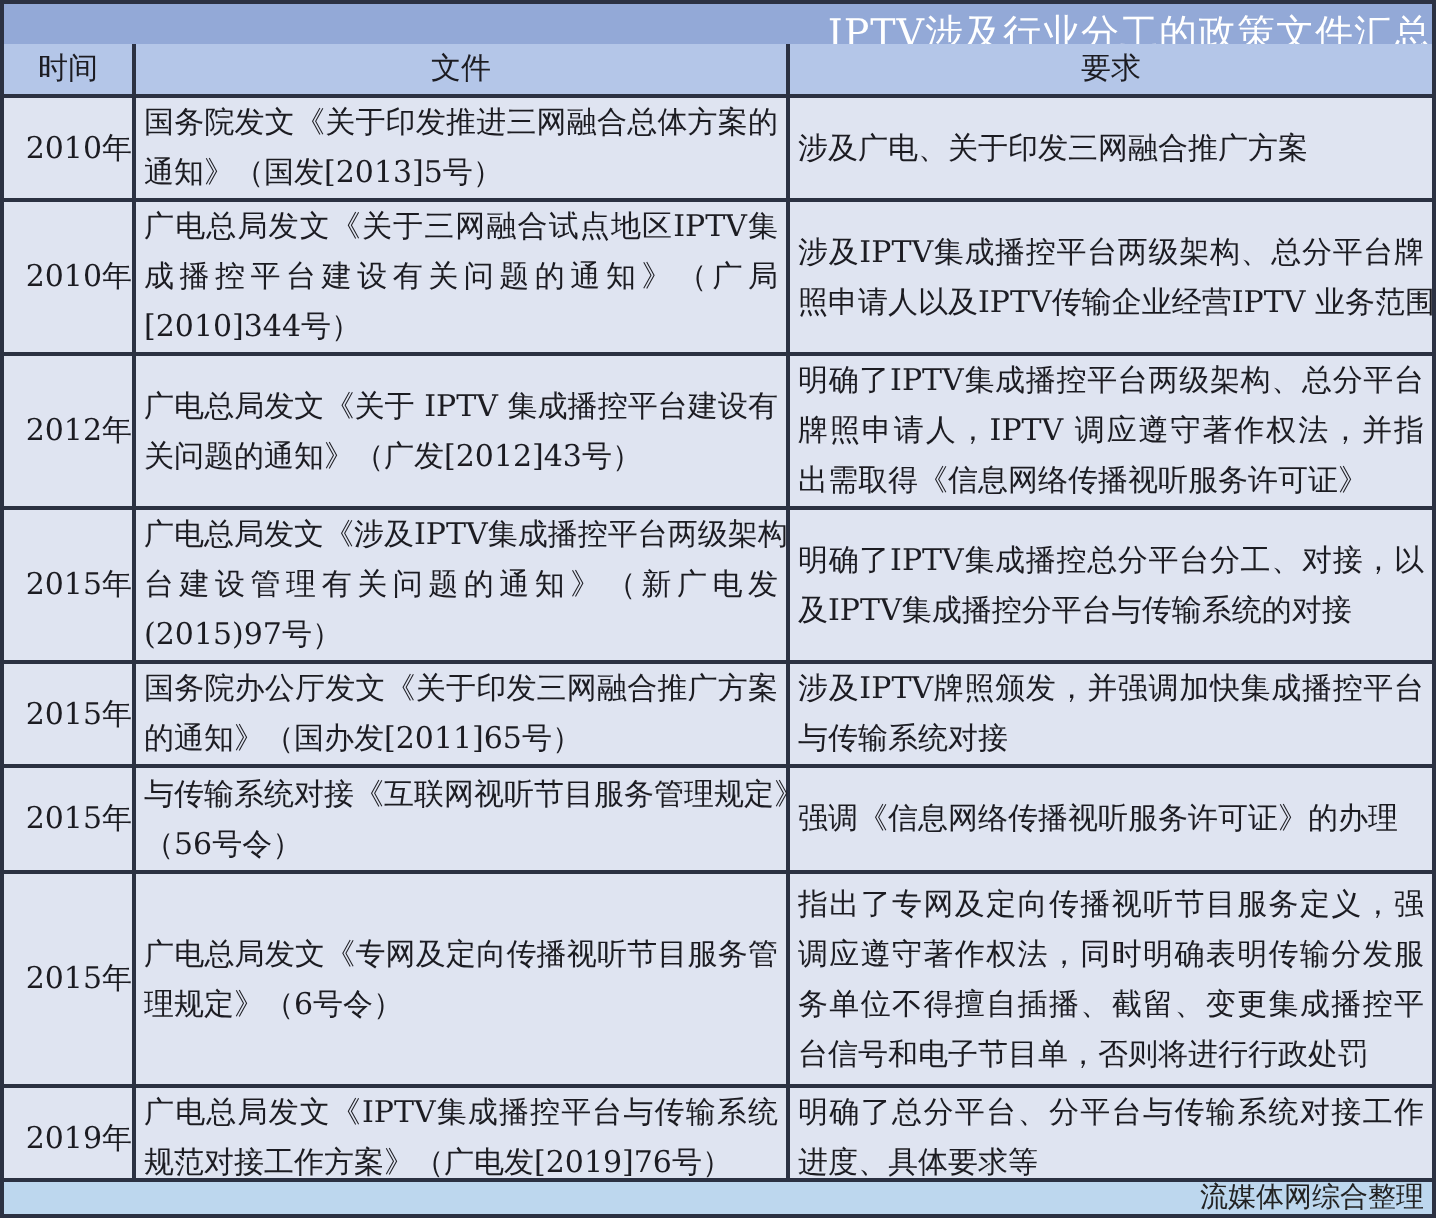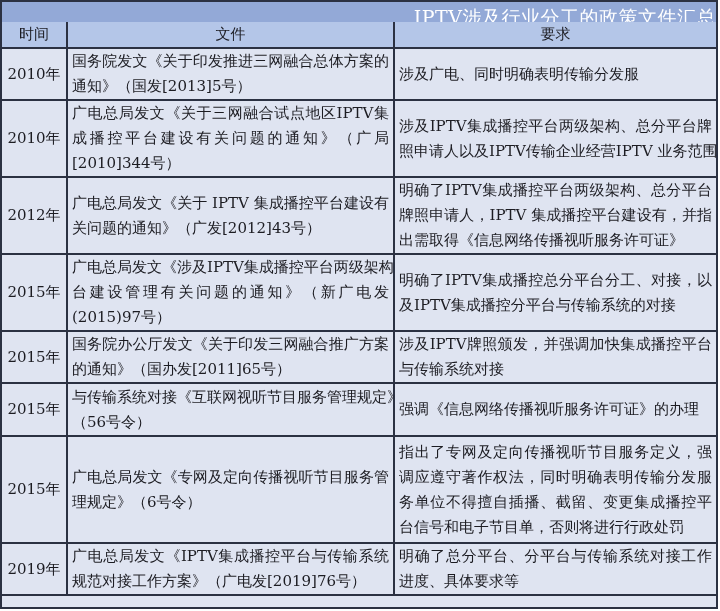--- a/index.html
+++ b/index.html
@@ -5,21 +5,21 @@
     html, body { margin: 0; padding: 0; background: #ffffff; }
     body { width: 720px; height: 611px; overflow: hidden; font-family: "DejaVu Serif", "Liberation Serif", serif; color: #1c1c22; }
     .sheet { position: absolute; left: 0; top: 0; width: 718px; height: 609px; border: 2px solid #2b3142; box-sizing: border-box; background: #dfe4f1; }
     .title { position: absolute; left: 0; top: 0; width: 100%; height: 32px; background: #93a9d7; border-bottom: 2px solid #2b3142; box-sizing: border-box; color: #ffffff; font-size: 19px; line-height: 30px; text-align: right; letter-spacing: 0.5px; }
     table { position: absolute; left: 0; top: 20px; width: 714px; border-collapse: collapse; table-layout: fixed; }
     td, th { border: 2px solid #2b3142; padding: 0 4px; box-sizing: border-box; font-size: 15px; line-height: 25px; font-weight: normal; vertical-align: middle; overflow: visible; }
     tr:first-child td, tr:first-child th { border-top: none; }
     td:first-child, th:first-child { border-left: none; }
     td:last-child, th:last-child { border-right: none; }
     th { background: #b4c6e8; height: 26px; text-align: center; font-size: 15px; }
-    td.year { text-align: center; padding: 0; margin-top: 44px; }
+    td.year { text-align: right; padding: 0; margin-top: 44px; }
     td.doc, td.req { text-align: left; }
     .ln { display: block; white-space: nowrap; text-align: justify; text-align-last: justify; }
     .ln.last { text-align-last: left; }
     .footer { position: absolute; left: 0; bottom: 0; width: 100%; height: 18px; background: #bdd7ee; border-top: 2px solid #2b3142; box-sizing: border-box; text-align: right; font-size: 14px; line-height: 16px; padding-right: 4px; color: #222; }
   </style>
 </head>
 <body>
 
 <div class="sheet">
   <div class="title">IPTV涉及行业分工的政策文件汇总</div>
@@ -38,21 +38,21 @@
       </tr>
     </thead>
     <tbody>
       <tr style="height:46px">
         <td class="year">2010年</td>
         <td class="doc">
             <span class="ln">国务院发文《关于印发推进三网融合总体方案的</span>
             <span class="ln last">通知》（国发[2013]5号）</span>
           </td>
         <td class="req">
-            <span class="ln last">涉及广电、同时明确表明传输分发服</span>
+            <span class="ln last">涉及广电、关于印发三网融合推广方案</span>
           </td>
       </tr>
       <tr style="height:74px">
         <td class="year">2010年</td>
         <td class="doc">
             <span class="ln">广电总局发文《关于三网融合试点地区IPTV集</span>
             <span class="ln">成播控平台建设有关问题的通知》（广局</span>
             <span class="ln last">[2010]344号）</span>
           </td>
         <td class="req">
@@ -61,21 +61,21 @@
           </td>
       </tr>
       <tr style="height:75px">
         <td class="year">2012年</td>
         <td class="doc">
             <span class="ln">广电总局发文《关于 IPTV 集成播控平台建设有</span>
             <span class="ln last">关问题的通知》（广发[2012]43号）</span>
           </td>
         <td class="req">
             <span class="ln">明确了IPTV集成播控平台两级架构、总分平台</span>
-            <span class="ln">牌照申请人，IPTV 集成播控平台建设有，并指</span>
+            <span class="ln">牌照申请人，IPTV 调应遵守著作权法，并指</span>
             <span class="ln last">出需取得《信息网络传播视听服务许可证》</span>
           </td>
       </tr>
       <tr style="height:74px">
         <td class="year">2015年</td>
         <td class="doc">
             <span class="ln">广电总局发文《涉及IPTV集成播控平台两级架构</span>
             <span class="ln">台建设管理有关问题的通知》（新广电发</span>
             <span class="ln last">(2015)97号）</span>
           </td>
@@ -125,13 +125,14 @@
             <span class="ln last">规范对接工作方案》（广电发[2019]76号）</span>
           </td>
         <td class="req">
             <span class="ln">明确了总分平台、分平台与传输系统对接工作</span>
             <span class="ln last">进度、具体要求等</span>
           </td>
       </tr>
     </tbody>
   </table>
 
+  <div class="footer">流媒体网综合整理</div>
 </div>
 
 </body></html>

